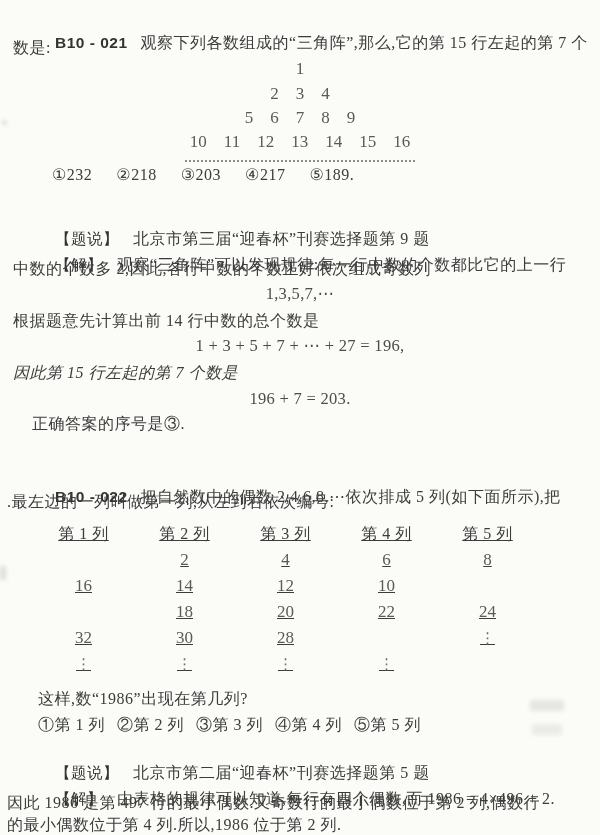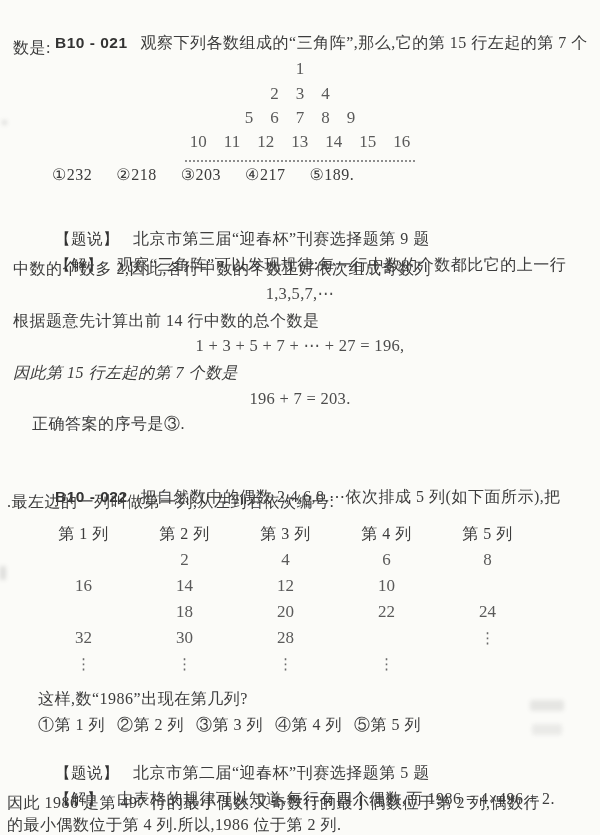--- a/index.html
+++ b/index.html
@@ -18,21 +18,21 @@
     font-family:"Liberation Sans", sans-serif;font-weight:400;
     font-size:15.5px;margin-right:14px;color:#333;
   }
   .tri-row{display:flex;justify-content:center;gap:17px;
     font-size:17px;color:#5a5a5a;width:600px;}
   .dotline{border-bottom:2px dotted #8d8d8d;width:230px;height:0;}
   .opts{display:flex;}
   .opts1{gap:24px;}
   .opts2{gap:17px;}
   .formula{width:600px;text-align:center;font-size:16.5px;color:#4c4c4c;letter-spacing:.3px;}
-  .grid{display:grid;grid-template-columns:repeat(5,101px);grid-auto-rows:26px;}
+  .grid{display:grid;grid-template-columns:repeat(5,101px);grid-auto-rows:26px;text-decoration:underline;}
   .cell{text-align:center;font-size:17px;color:#5a5a5a;}
   .hcell{font-size:16px;color:#3c3c3c;letter-spacing:.5px;}
   .vdots{font-size:15px;color:#6a6a6a;line-height:20px;}
   .artifact{position:absolute;filter:blur(2px);background:#666;border-radius:2px;}
 </style>
 </head>
 <body>
 
 <div class="page">
 

